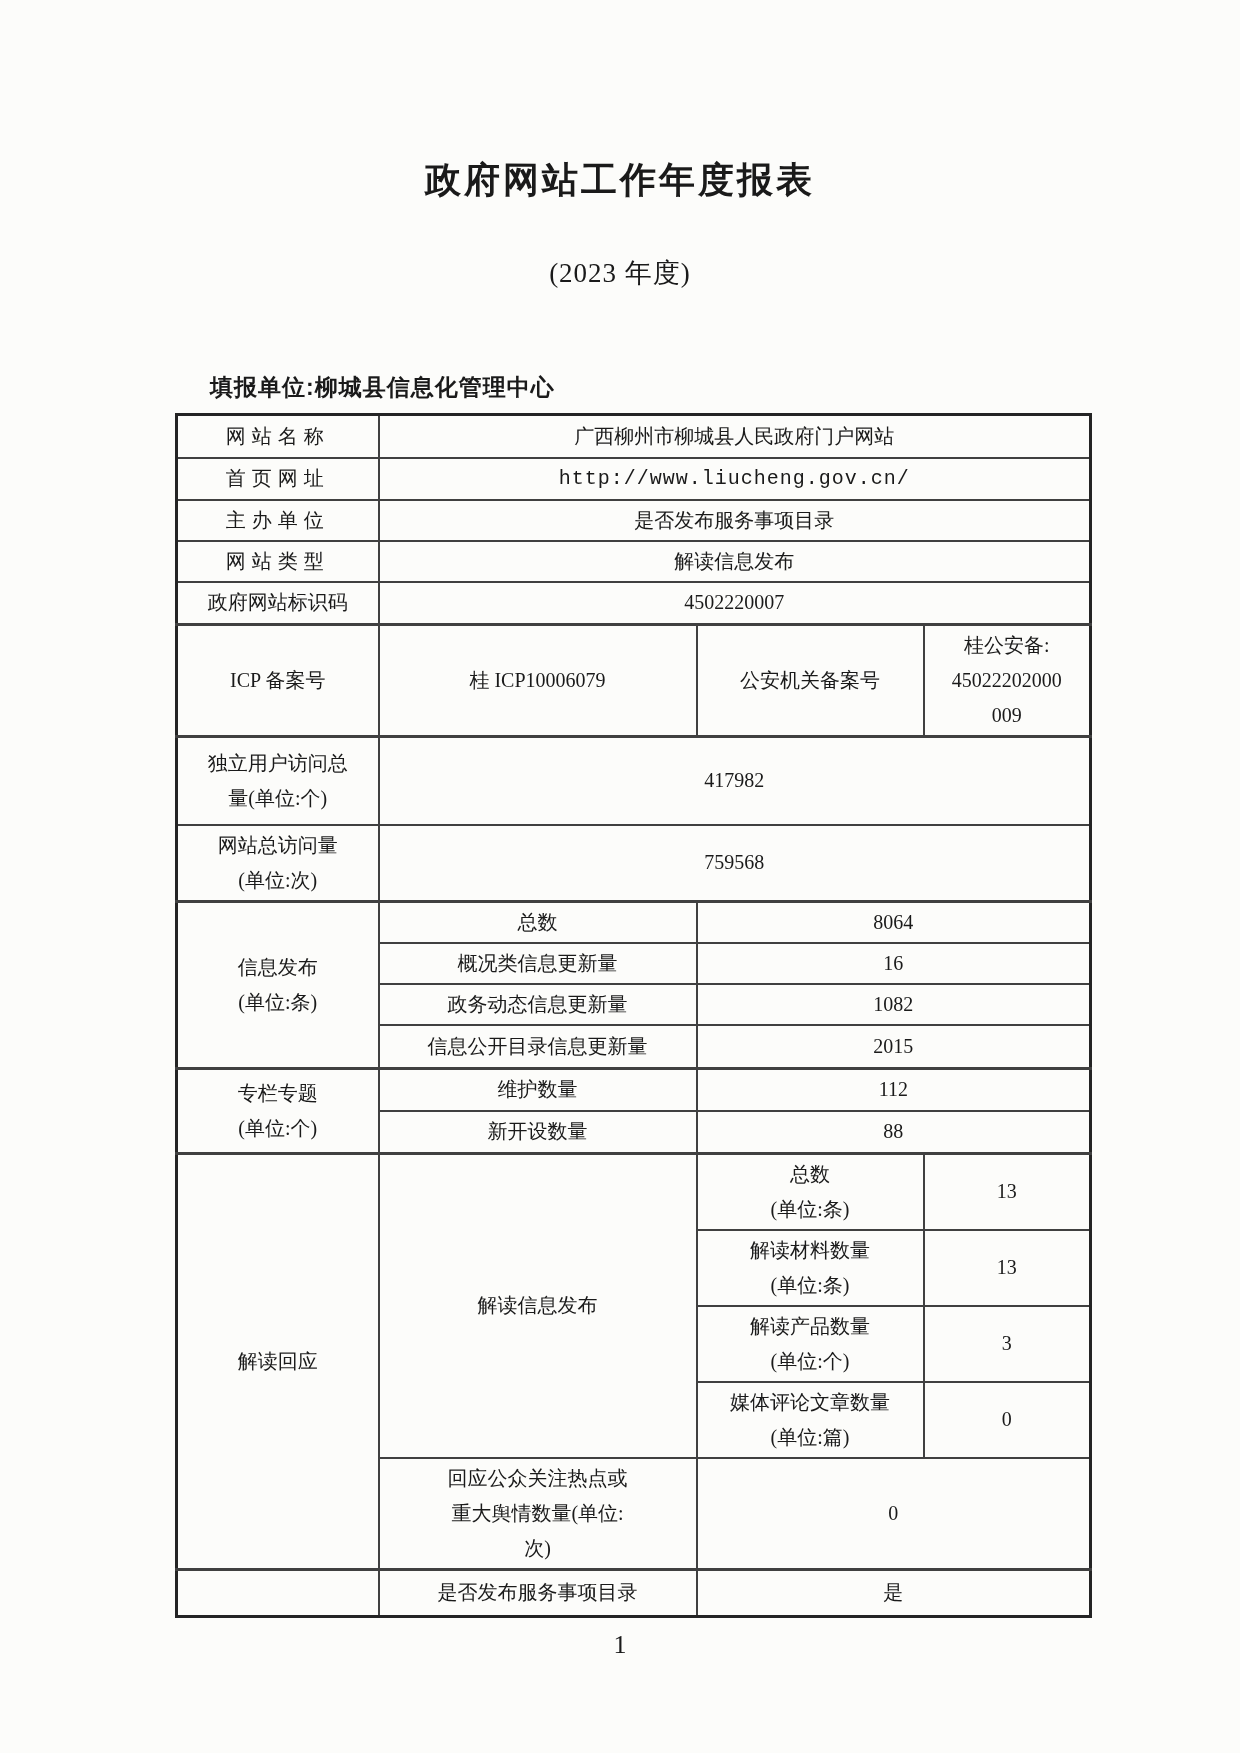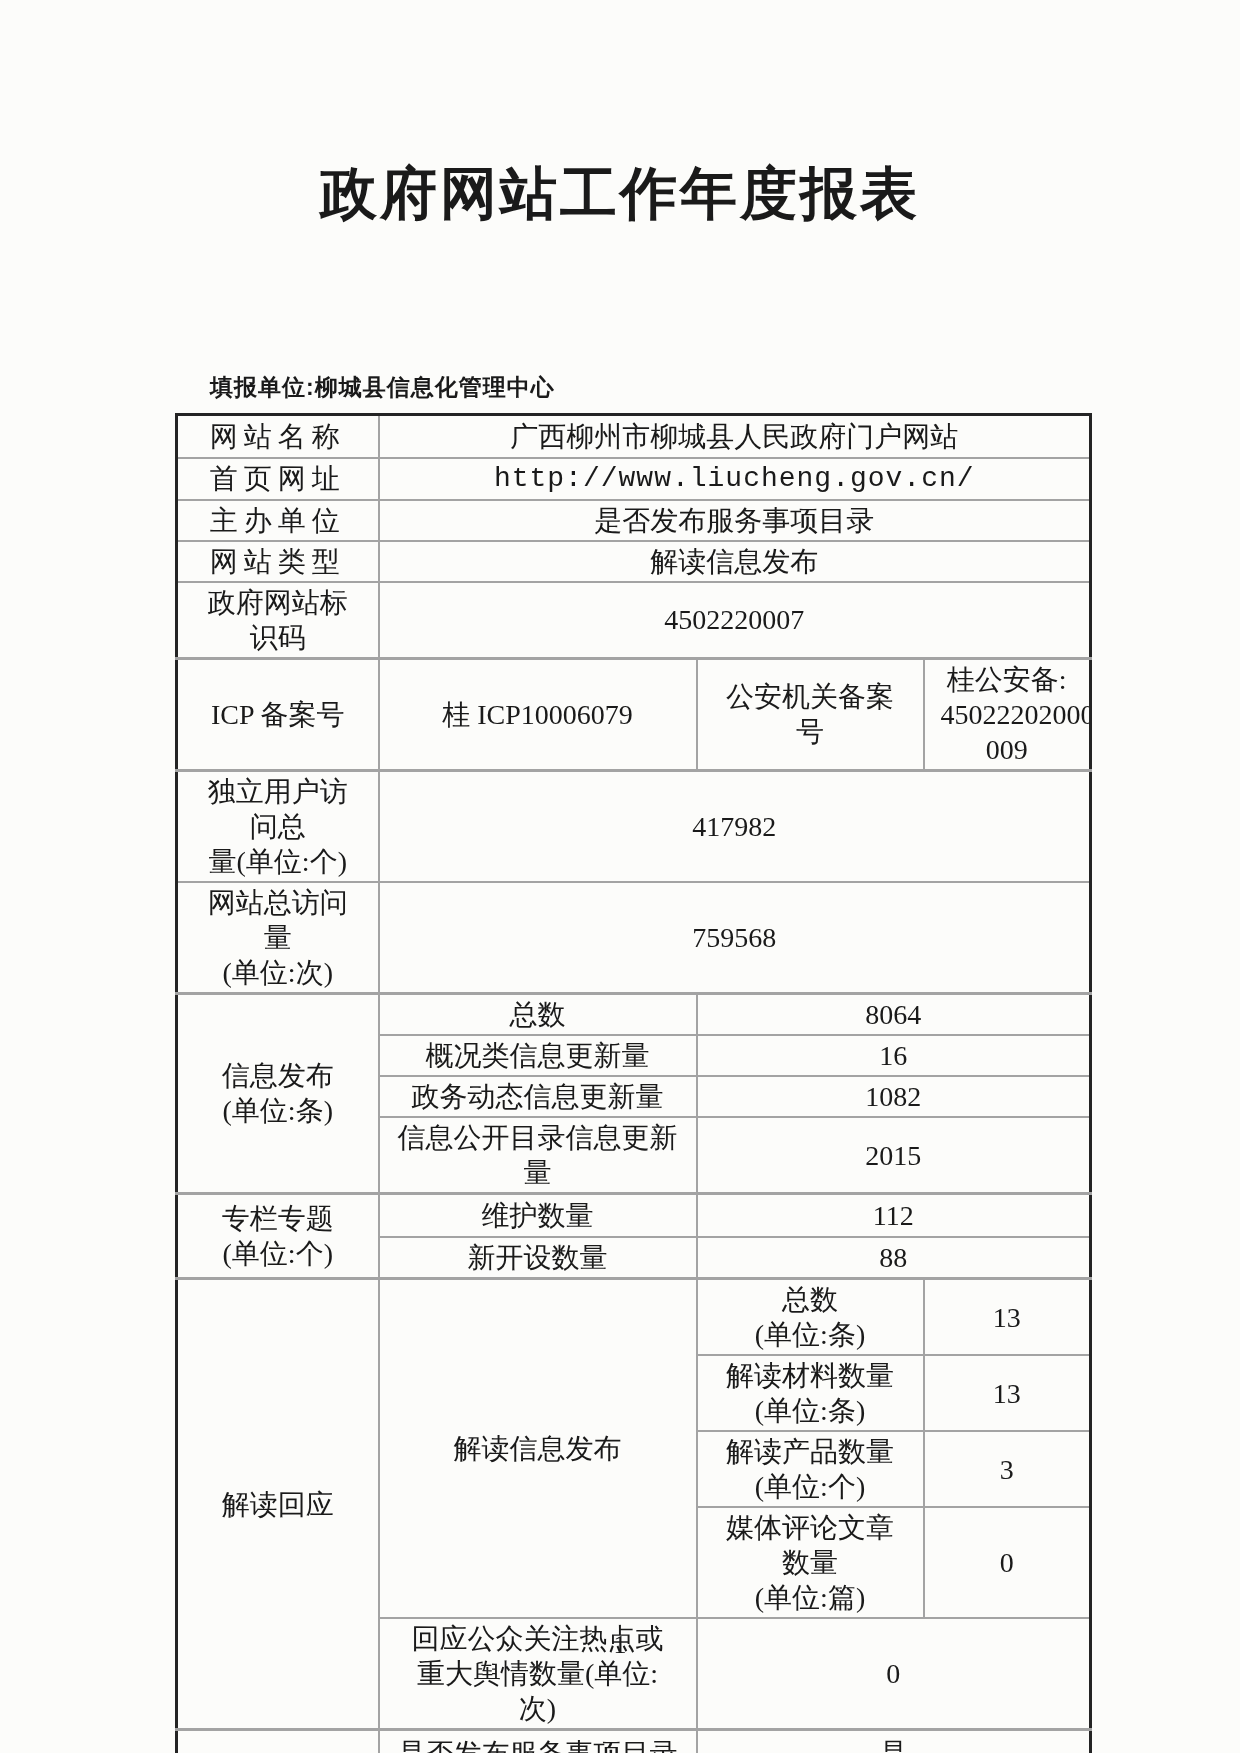--- a/index.html
+++ b/index.html
@@ -8,21 +8,21 @@
     width:1240px;height:1753px;
     background:#fcfcfa;
     margin:0 auto;
     overflow:hidden;
     color:#1a1a1a;
     font-family:"Liberation Serif","DejaVu Serif",serif;
   }
   .doc-title{
     position:absolute;top:156px;left:0;width:1240px;
     text-align:center;
-    font-size:57px;font-weight:bold;
+    font-size:36px;font-weight:bold;
     letter-spacing:3px;
     font-family:"Liberation Serif","DejaVu Serif",serif;
   }
   .doc-subtitle{
     position:absolute;top:255px;left:0;width:1240px;
     text-align:center;
     font-size:27px;
     letter-spacing:1px;
   }
   .report-unit{
@@ -33,44 +33,45 @@
     margin-left:34px;
   }
   table.report{
     position:absolute;left:175px;top:413px;
     width:914px;
     border-collapse:collapse;
     table-layout:fixed;
     border:3px solid #242424;
   }
   table.report td{
-    border:2px solid #a3a3a3;
+    border:2px solid #404040;
     text-align:center;
     vertical-align:middle;
-    font-size:28px;
+    font-size:20px;
     line-height:35px;
     padding:2px 16px;
     white-space:pre-line;
     overflow:hidden;
   }
   tr.sec td{border-top-width:3px;}
   td.spread{letter-spacing:6px;padding-left:14px;}
   td.mono{font-family:"Liberation Mono","DejaVu Sans Mono",monospace;font-size:22px;letter-spacing:1px;}
   td.span-label{line-height:47px;}
   .page-number{
     position:absolute;top:1630px;left:0;width:1240px;
     text-align:center;font-size:26px;
   }
 </style>
 </head>
 <body>
 
 <div class="page">
 
   <div class="doc-title">政府网站工作年度报表</div>
+  <div class="doc-subtitle">(2023 年度)</div>
   <div class="report-unit">填报单位:柳城县信息化管理中心</div>
 
   <table class="report">
     <colgroup>
       <col style="width:202px">
         <col style="width:318px">
         <col style="width:227px">
         <col style="width:167px">
     </colgroup>
 

